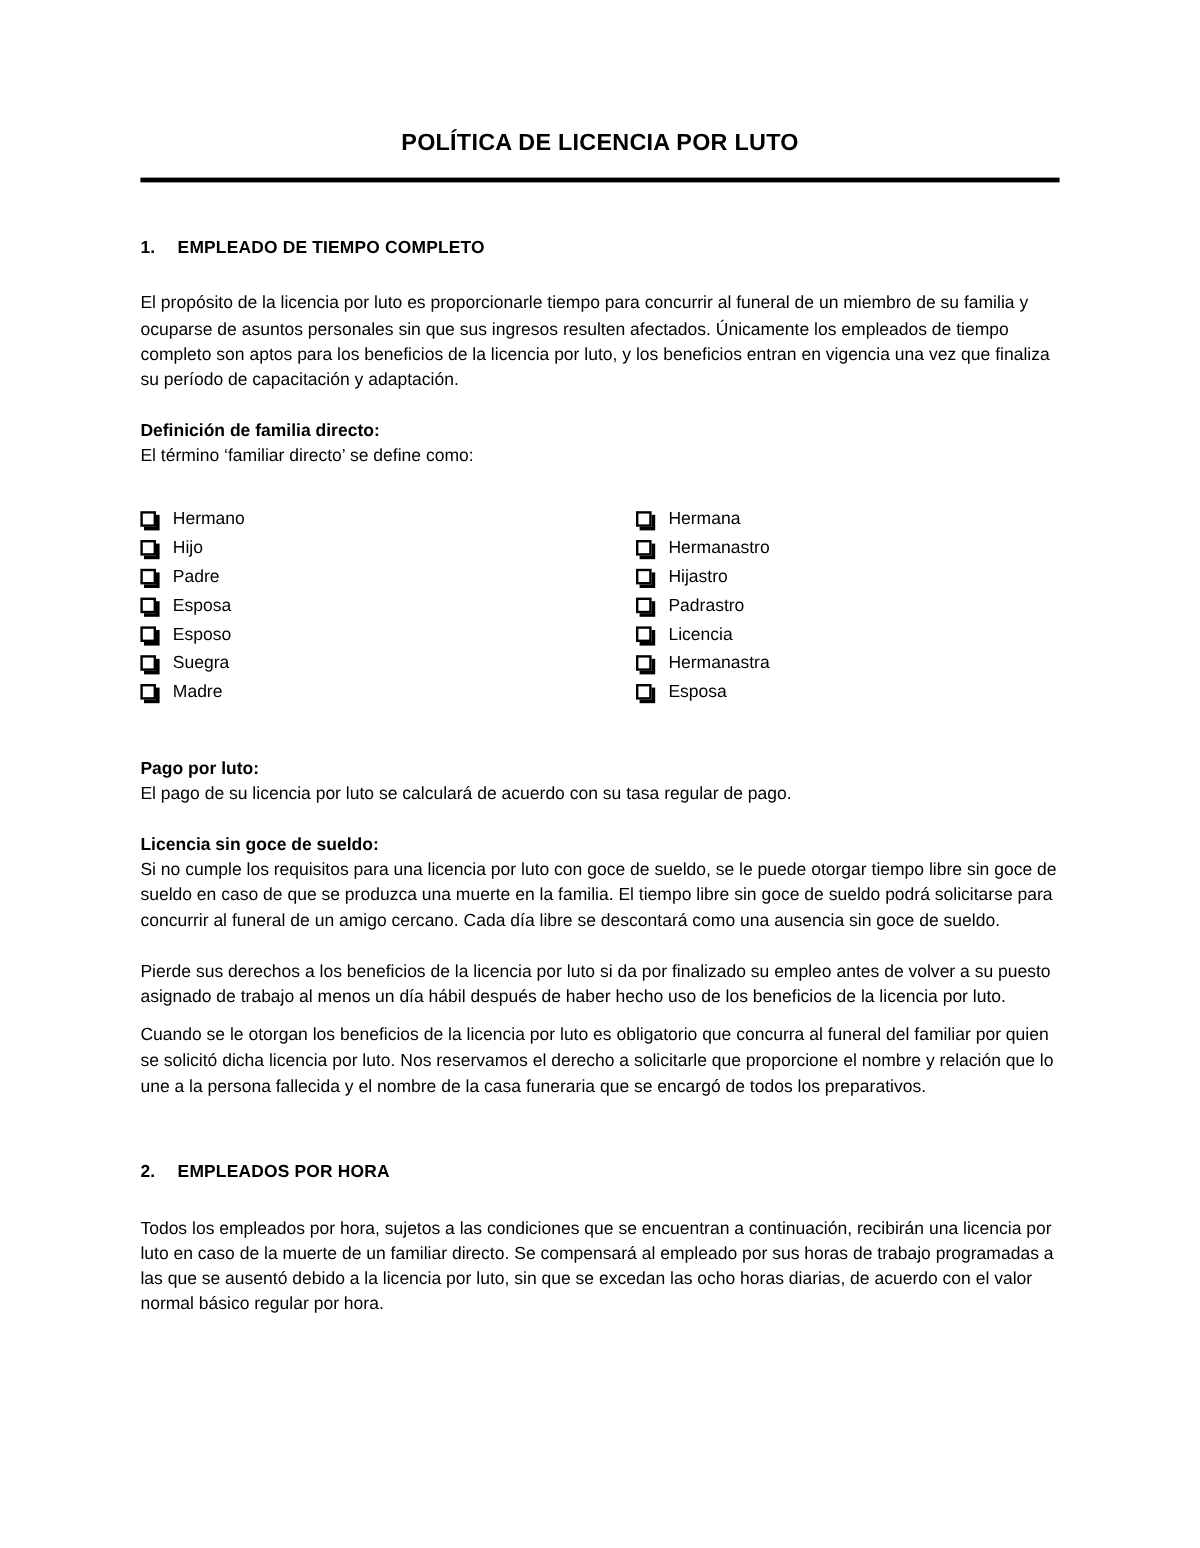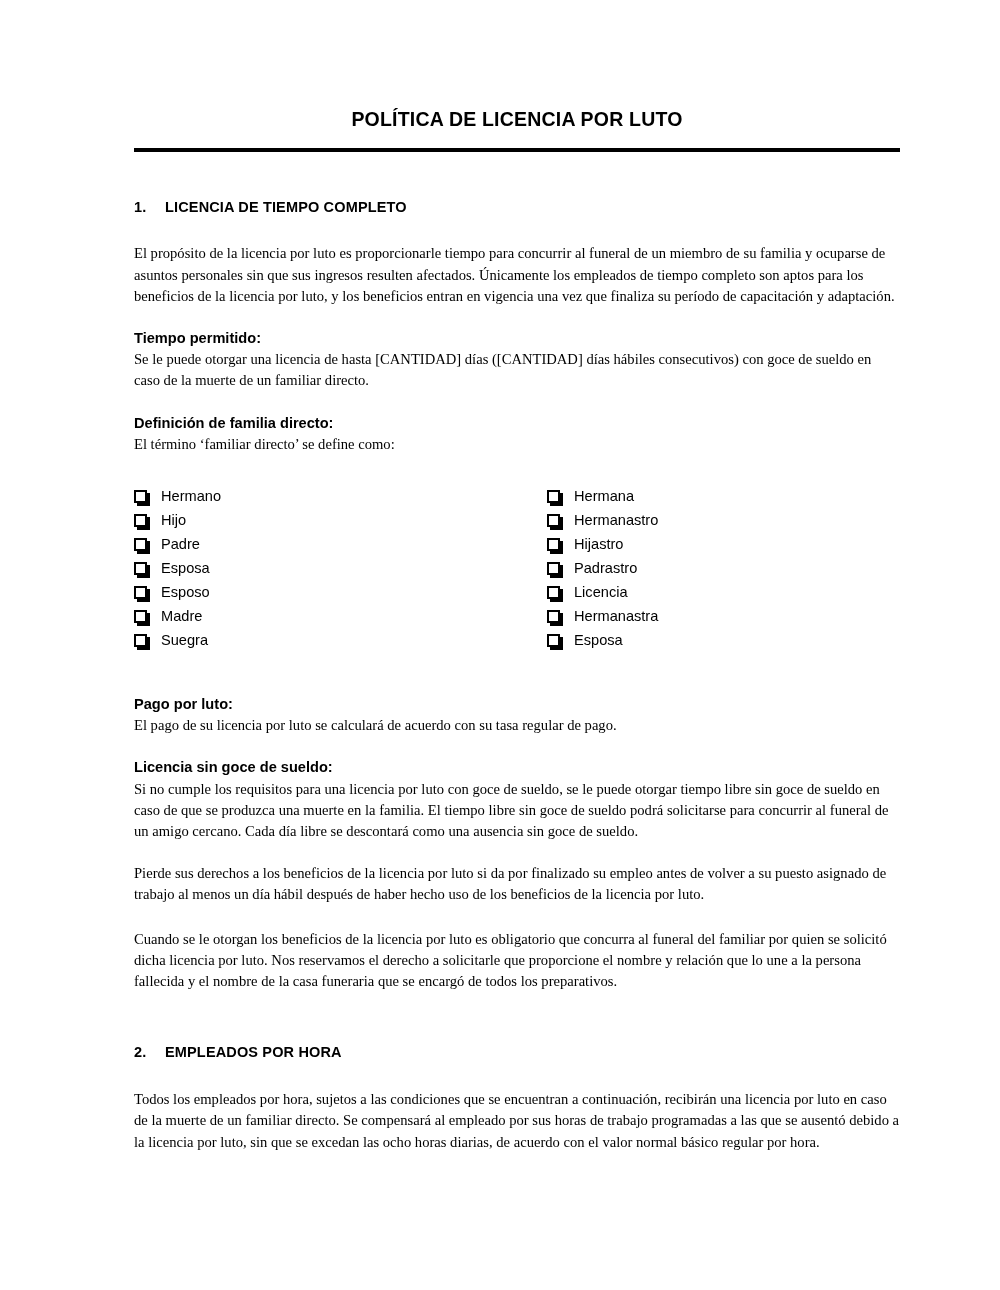--- a/index.html
+++ b/index.html
@@ -15,21 +15,21 @@
     position: relative;
     width: 1000px;
     height: 1290px;
     background: #ffffff;
     margin: 0 auto;
     overflow: hidden;
     box-sizing: border-box;
   }
   .content {
     position: absolute;
-    left: 134px;
+    left: 117px;
     top: 0;
     width: 766px;
   }
 
   
   .doc-title {
     text-align: center;
     font-size: 19.5px;
     font-weight: bold;
     letter-spacing: 0.2px;
@@ -61,24 +61,23 @@
   }
   #section-1-heading { margin-top: 47px; }
   #section-2-heading { margin-top: 52px; }
 
   
   p.body {
     font-size: 14.6px;
     line-height: 21.2px;
     margin: 0;
     text-align: left;
-    font-family: Liberation Serif, serif;
   }
   #intro-paragraph { margin-top: 28px; }
-  #penalty-second-paragraph { margin-top: 23px; }
+  #penalty-second-paragraph { margin-top: 11px; }
   #hourly-paragraph { margin-top: 29px; }
 
   .sub-block { margin-top: 21px; }
   .sub-block .sub-heading {
     font-size: 14.6px;
     font-weight: bold;
     line-height: 21.2px;
   }
 
   
@@ -140,29 +139,25 @@
 
 <div class="page">
   <div class="content">
 
     <h1 class="doc-title">POLÍTICA DE LICENCIA POR LUTO</h1>
 
     <div class="title-rule"></div>
 
     <div class="section-heading" id="section-1-heading">
       <span class="num">1.</span>
-      <span class="htext">LICENCIA DE TIEMPO COMPLETO</span>
+      <span class="htext">EMPLEADO DE TIEMPO COMPLETO</span>
     </div>
 
     <p class="body" id="intro-paragraph">El propósito de la licencia por luto es proporcionarle tiempo para concurrir al funeral de un miembro de su familia y ocuparse de asuntos personales sin que sus ingresos resulten afectados. Únicamente los empleados de tiempo completo son aptos para los beneficios de la licencia por luto, y los beneficios entran en vigencia una vez que finaliza su período de capacitación y adaptación.</p>
 
-    <div class="sub-block">
-      <div class="sub-heading">Tiempo permitido:</div>
-      <p class="body">Se le puede otorgar una licencia de hasta [CANTIDAD] días ([CANTIDAD] días hábiles consecutivos) con goce de sueldo en caso de la muerte de un familiar directo.</p>
-    </div>
 
     <div class="sub-block">
       <div class="sub-heading">Definición de familia directo:</div>
       <p class="body">El término ‘familiar directo’ se define como:</p>
     </div>
 
     <div class="family-list">
       <div class="family-col left">
         <div class="family-item">
           <span class="cbox"></span>
@@ -179,25 +174,25 @@
         <div class="family-item">
           <span class="cbox"></span>
           <span class="family-label">Esposa</span>
         </div>
         <div class="family-item">
           <span class="cbox"></span>
           <span class="family-label">Esposo</span>
         </div>
         <div class="family-item">
           <span class="cbox"></span>
+          <span class="family-label">Suegra</span>
+        </div>
+        <div class="family-item">
+          <span class="cbox"></span>
           <span class="family-label">Madre</span>
-        </div>
-        <div class="family-item">
-          <span class="cbox"></span>
-          <span class="family-label">Suegra</span>
         </div>
       </div>
 
       <div class="family-col right">
         <div class="family-item">
           <span class="cbox"></span>
           <span class="family-label">Hermana</span>
         </div>
         <div class="family-item">
           <span class="cbox"></span>

